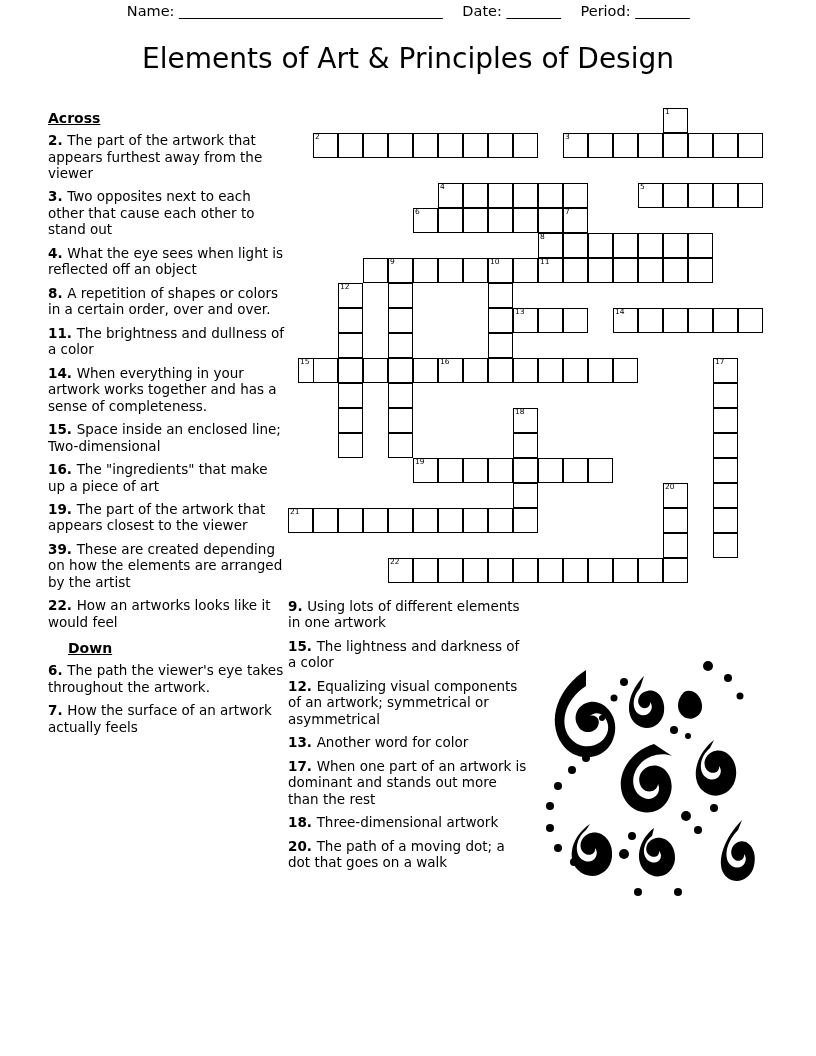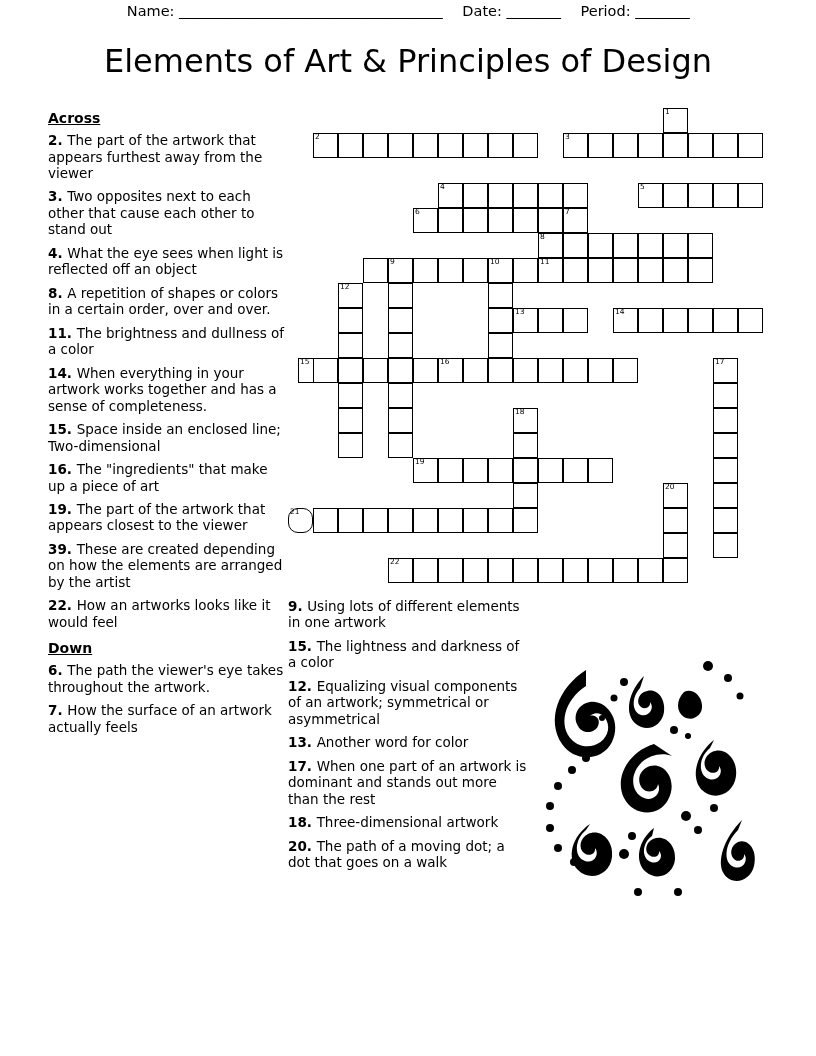--- a/index.html
+++ b/index.html
@@ -40,21 +40,21 @@
   .namerow .lbl { }
   .namerow .rule { letter-spacing: -0.5px; }
 
   
   .title {
     position: absolute;
     top: 42px;
     left: 0;
     width: 816px;
     text-align: center;
-    font-size: 32px;
+    font-size: 28px;
     font-weight: normal;
     font-family: "DejaVu Sans", sans-serif;
   }
 
   
   .cluecol {
     position: absolute;
     font-size: 13.5px;
     line-height: 1.22;
   }
@@ -73,21 +73,21 @@
   }
   .clue .num {
     font-weight: bold;
   }
   .sectionhead {
     font-weight: bold;
     text-decoration: underline;
     margin-bottom: 5px;
     font-size: 14px;
   }
-  .sectionhead.second { margin-top: 10px; }
+  .sectionhead.second { margin-top: 10px; margin-left: 20px; }
 
   
   #grid {
     position: absolute;
     left: 288px;
     top: 108px;
     width: 488px;
     height: 482px;
   }
   .cell {
@@ -319,21 +319,21 @@
       <div class="cell" style="left: 225px; top: 350px;"></div>
       <div class="cell" style="left: 250px; top: 350px;"></div>
       <div class="cell" style="left: 275px; top: 350px;"></div>
       <div class="cell" style="left: 300px; top: 350px;"></div>
       <div class="cell" style="left: 425px; top: 350px;"></div>
       <div class="cell" style="left: 225px; top: 375px;"></div>
       <div class="cell" style="left: 375px; top: 375px;">
         <span class="cn">20</span>
       </div>
       <div class="cell" style="left: 425px; top: 375px;"></div>
-      <div class="cell" style="left: 0px; top: 400px; border-radius: 10px;">
+      <div class="cell" style="left: 0px; top: 400px;">
         <span class="cn">21</span>
       </div>
       <div class="cell" style="left: 25px; top: 400px;"></div>
       <div class="cell" style="left: 50px; top: 400px;"></div>
       <div class="cell" style="left: 75px; top: 400px;"></div>
       <div class="cell" style="left: 100px; top: 400px;"></div>
       <div class="cell" style="left: 125px; top: 400px;"></div>
       <div class="cell" style="left: 150px; top: 400px;"></div>
       <div class="cell" style="left: 175px; top: 400px;"></div>
       <div class="cell" style="left: 200px; top: 400px;"></div>

